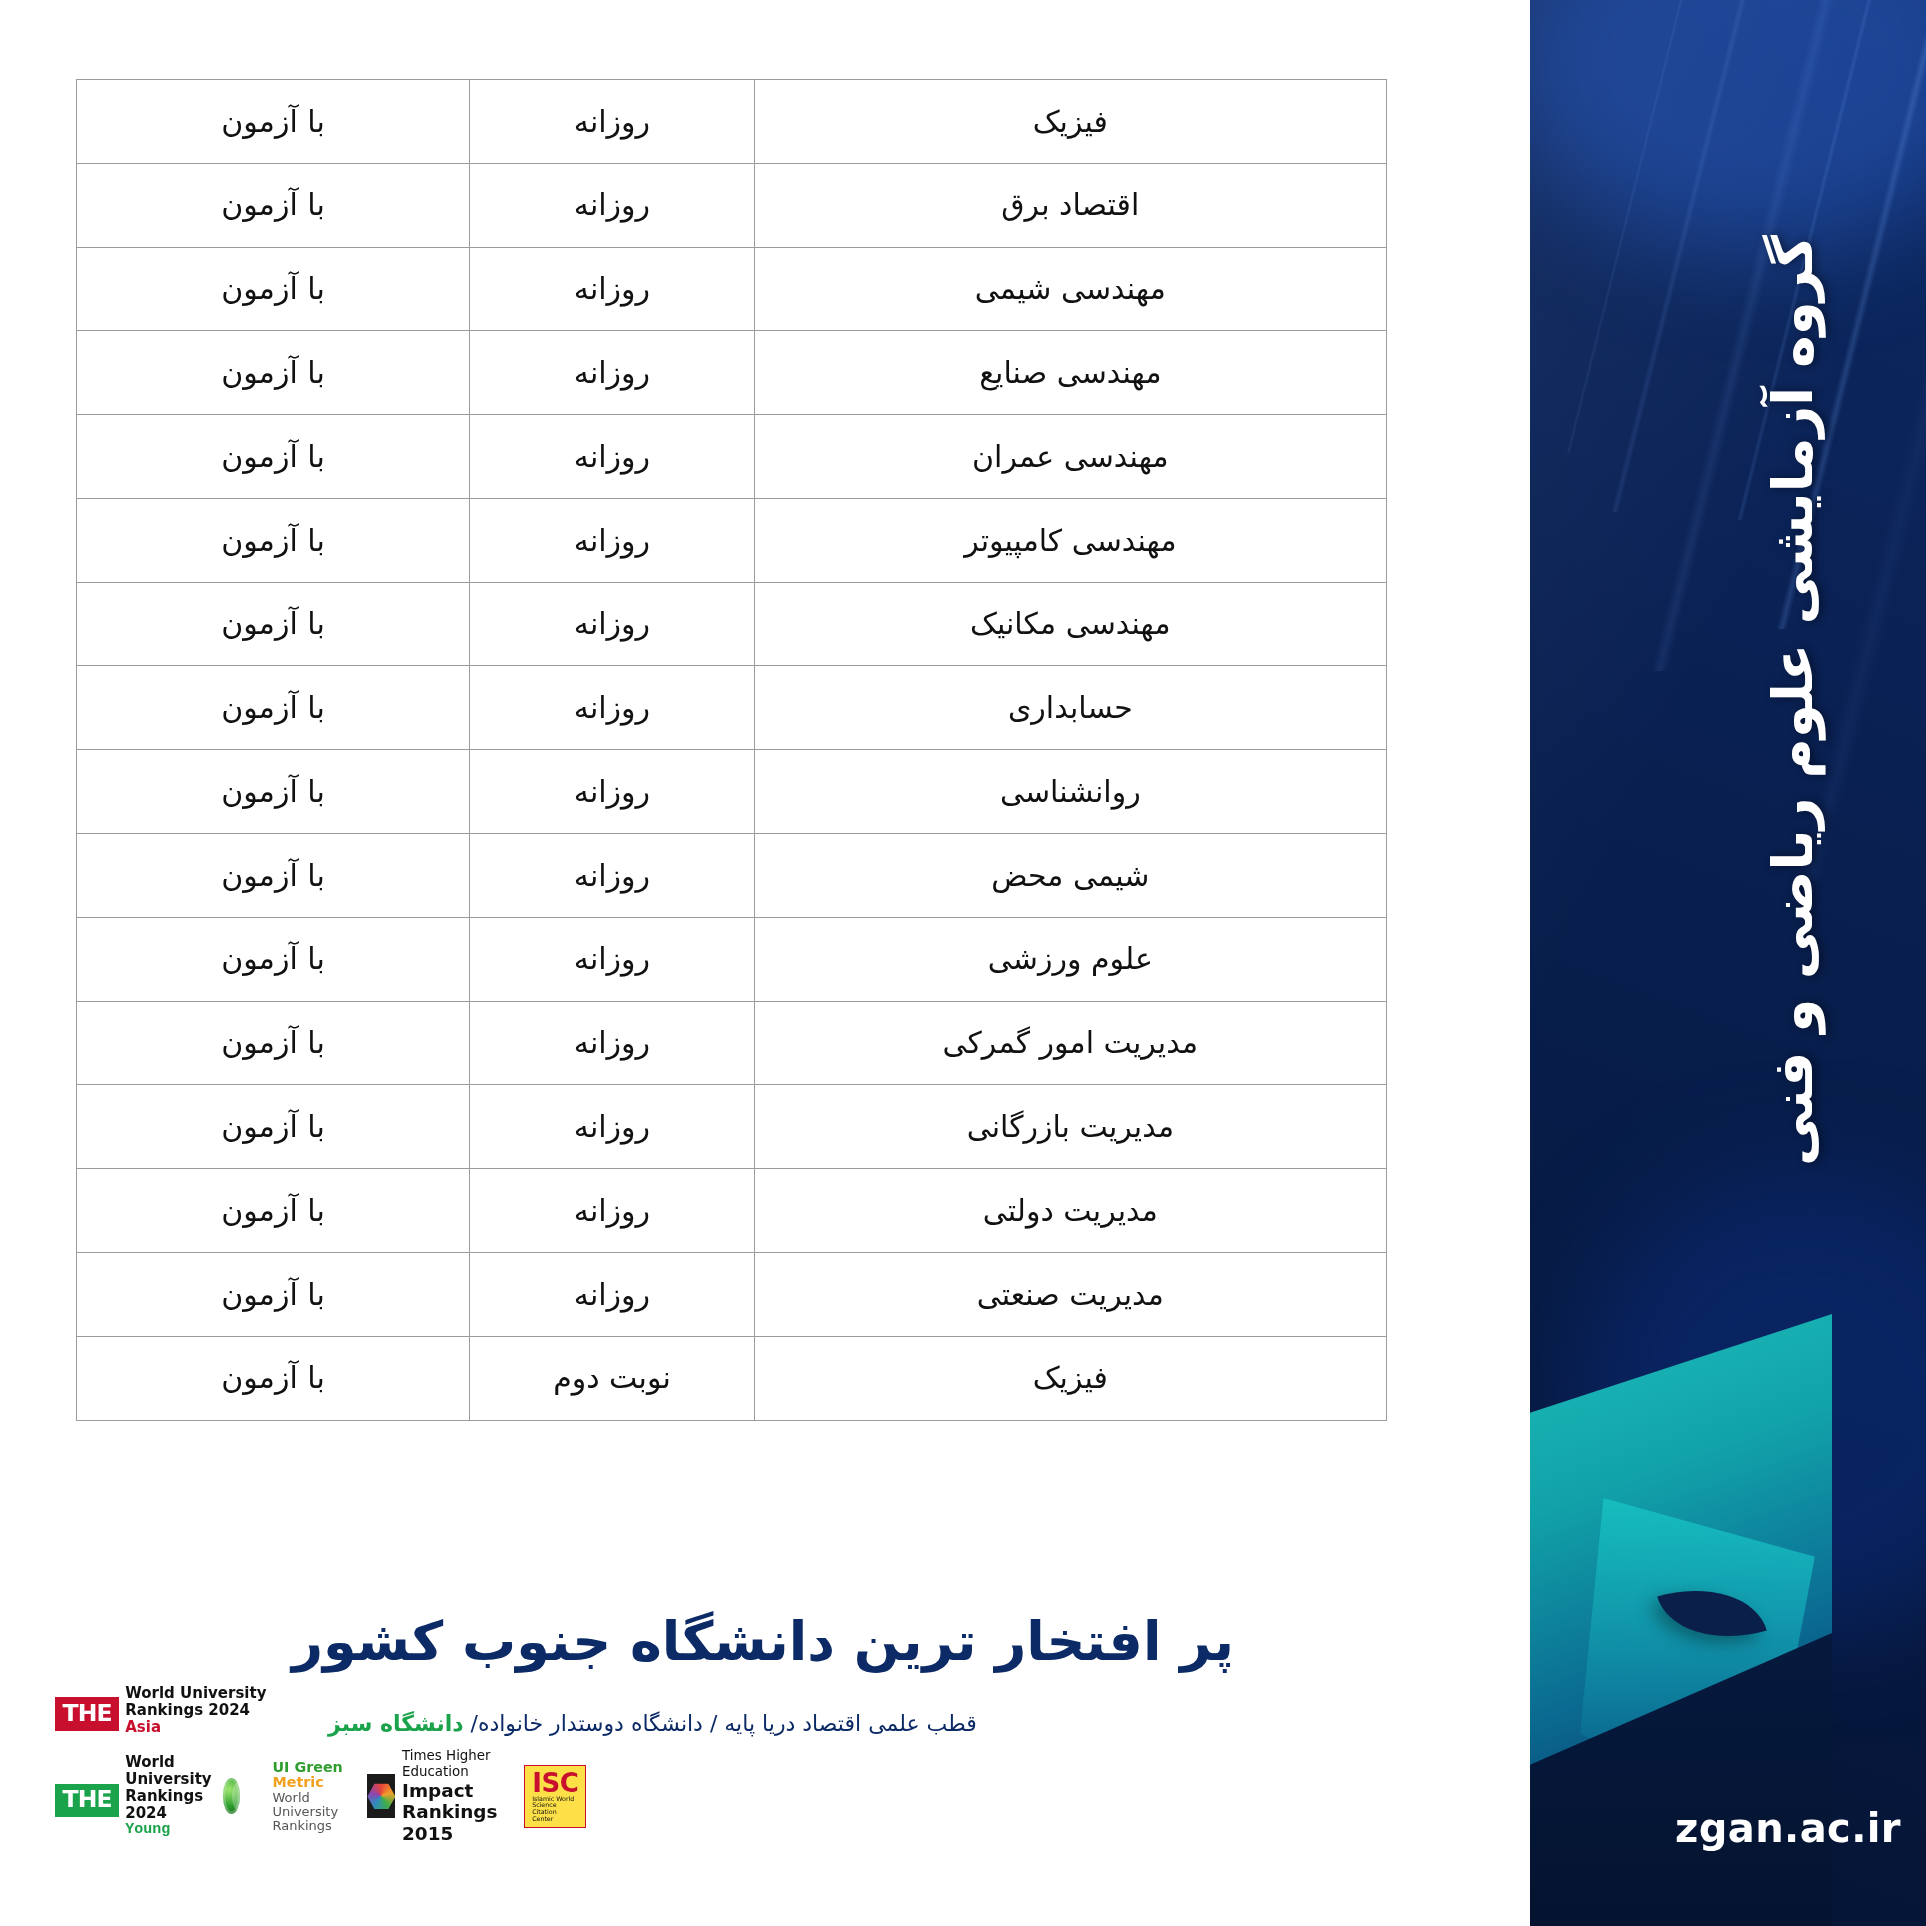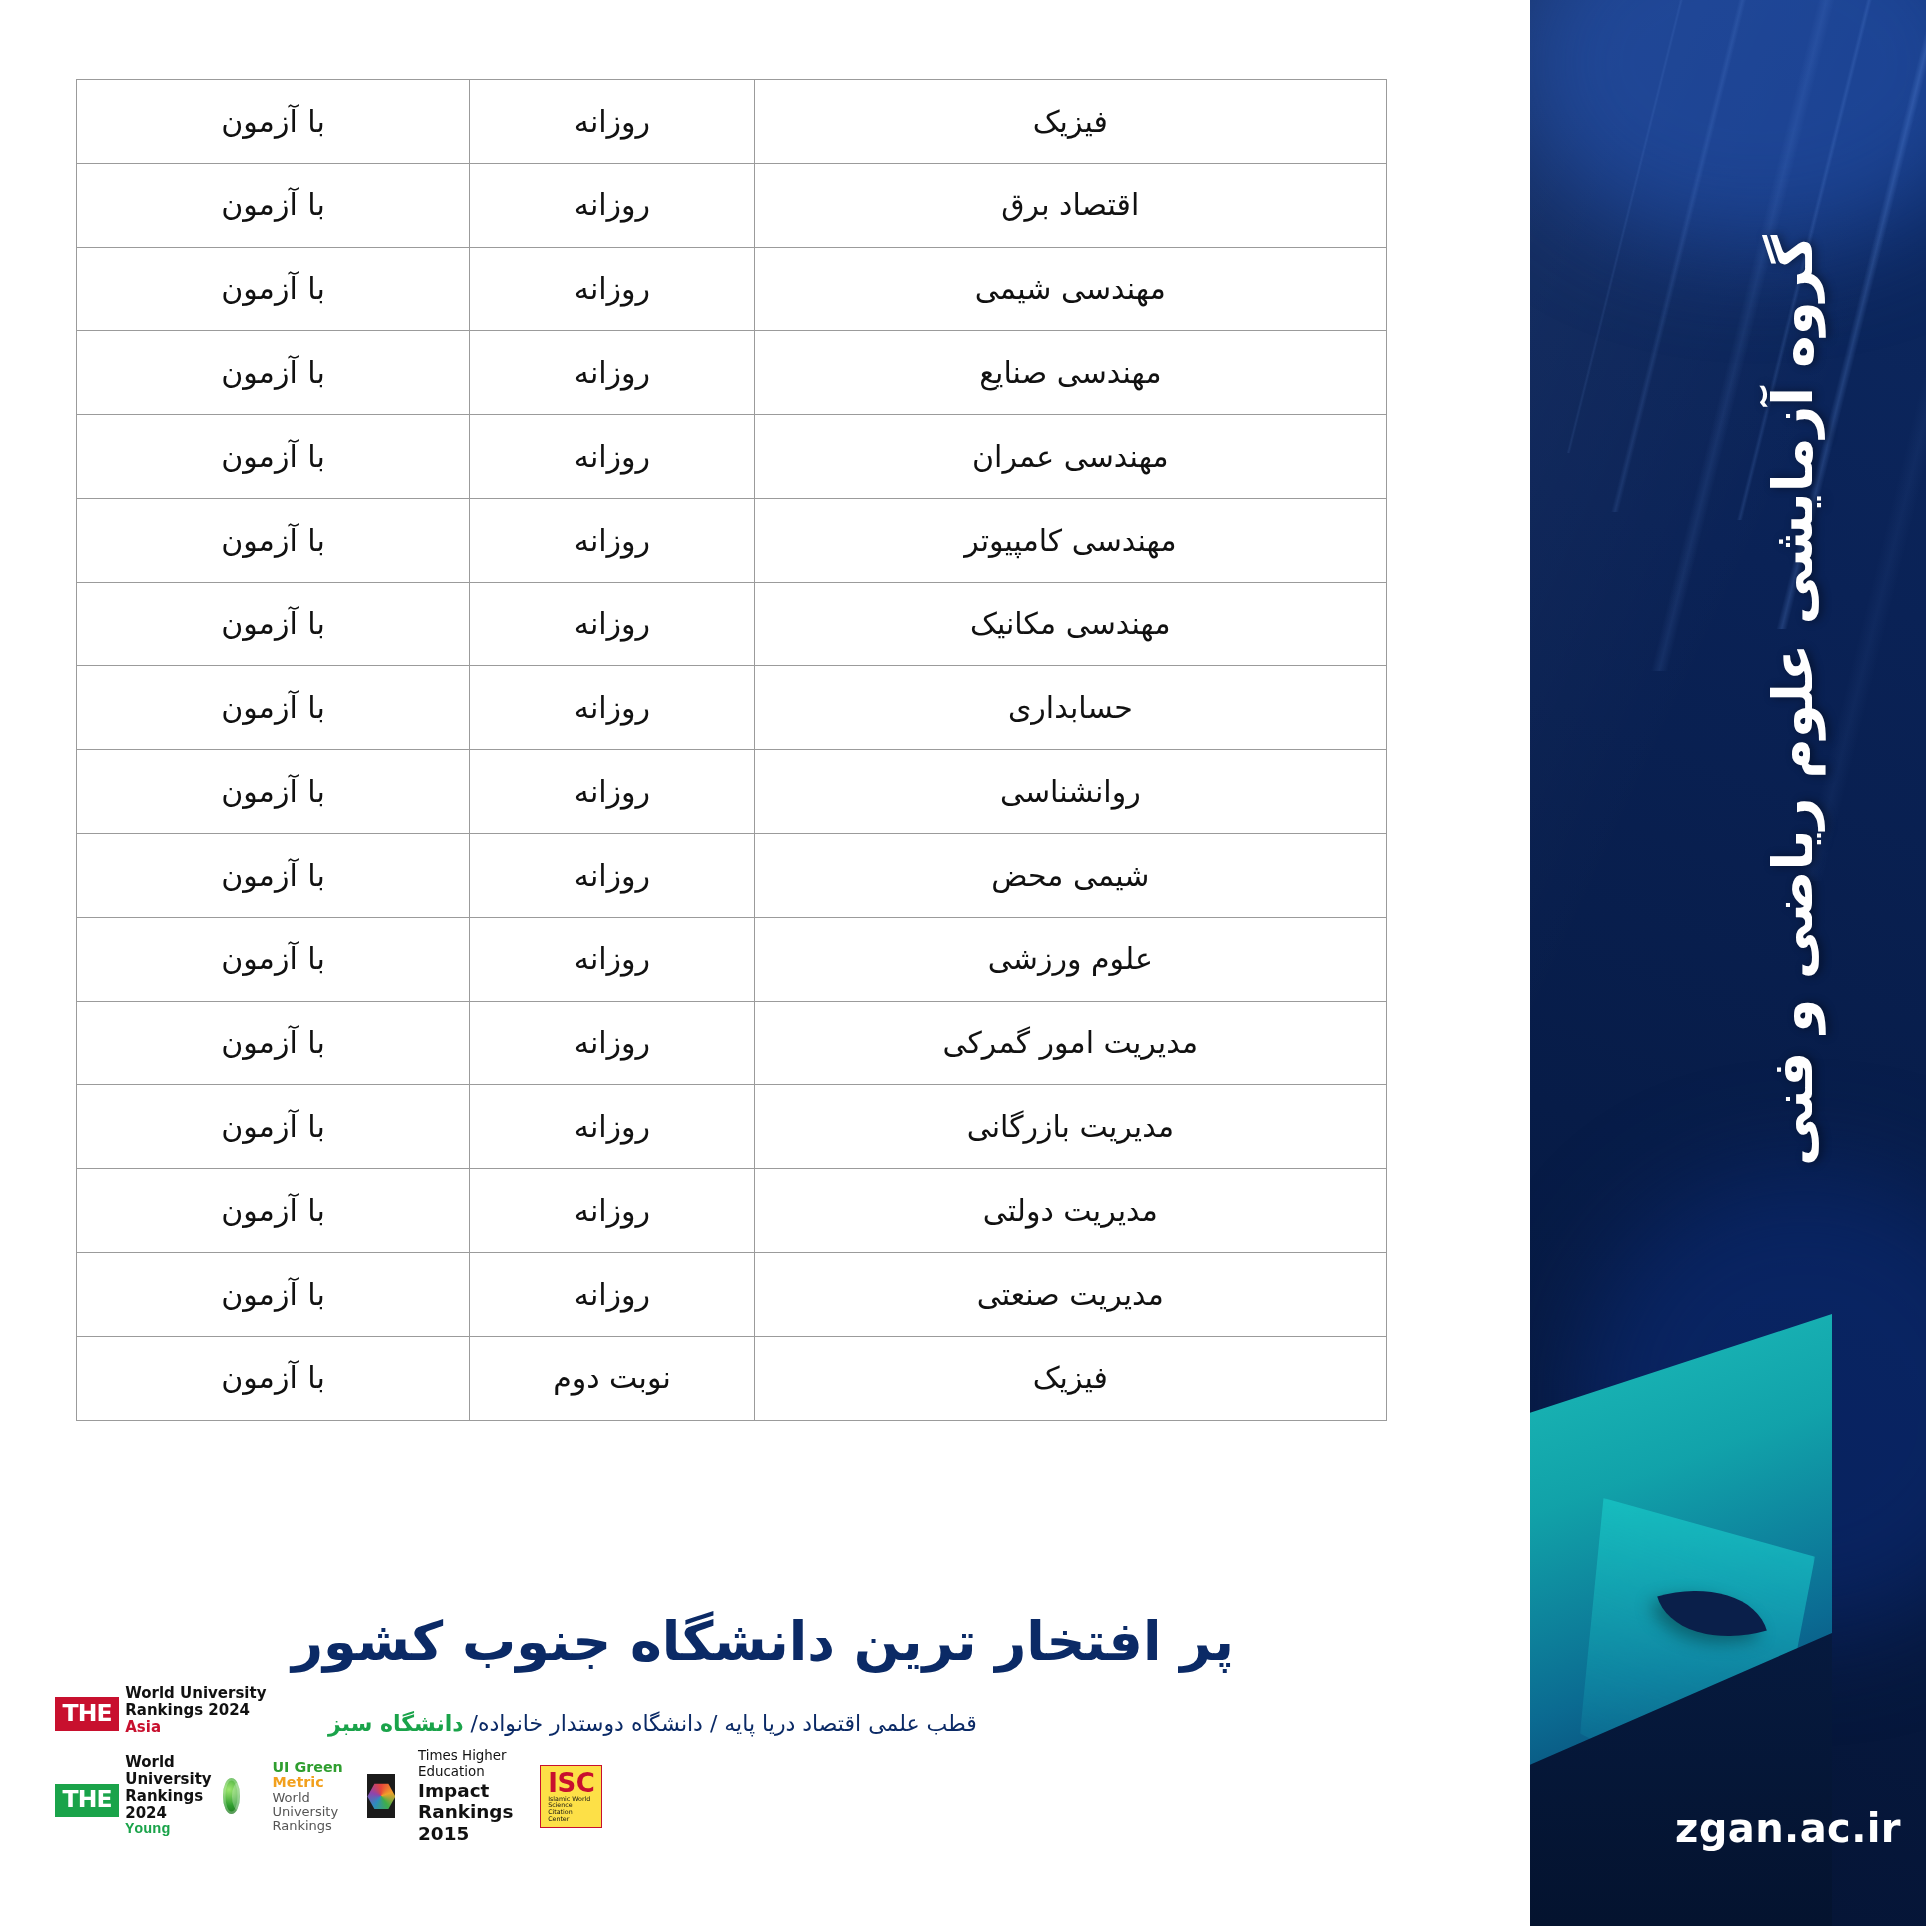--- a/index.html
+++ b/index.html
@@ -248,21 +248,21 @@
     width: 44px; height: 44px;
     background: #1b1b1b;
     display:flex; align-items:center; justify-content:center;
   }
   .impact-mark .hex {
     width: 28px; height: 28px;
     background:
       conic-gradient(from 0deg, #e8443a, #f0a02a, #3fae49, #2e8bc0, #8e44ad, #e8443a);
     clip-path: polygon(25% 5%, 75% 5%, 100% 50%, 75% 95%, 25% 95%, 0% 50%);
   }
-  .impact-txt { font-size: 13.4px; line-height: 1.18; color:#111; text-align:left;margin-left:16px; }
+  .impact-txt { font-size: 13.4px; line-height: 1.18; color:#111; text-align:left; }
   .impact-txt b { display:block; font-size: 18.4px; }
 
   .isc {
     border: 1.7px solid #c8102e;
     background: #fde047;
     padding: 3.4px 6.7px;
     text-align:left;
     direction: ltr;
   }
   .isc .big { color:#c8102e; font-weight:bold; font-size:26px; line-height:1; letter-spacing:-0.4px; }

